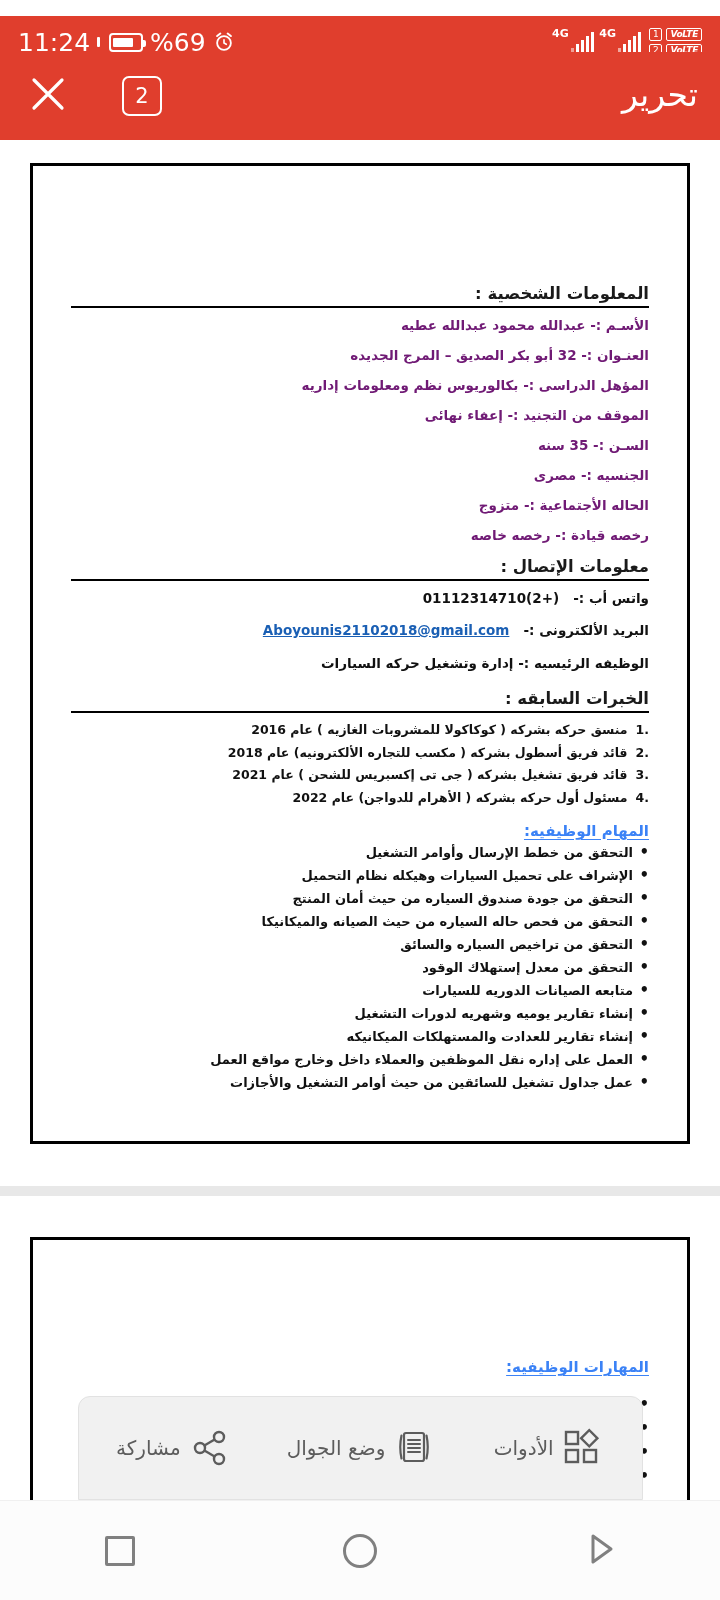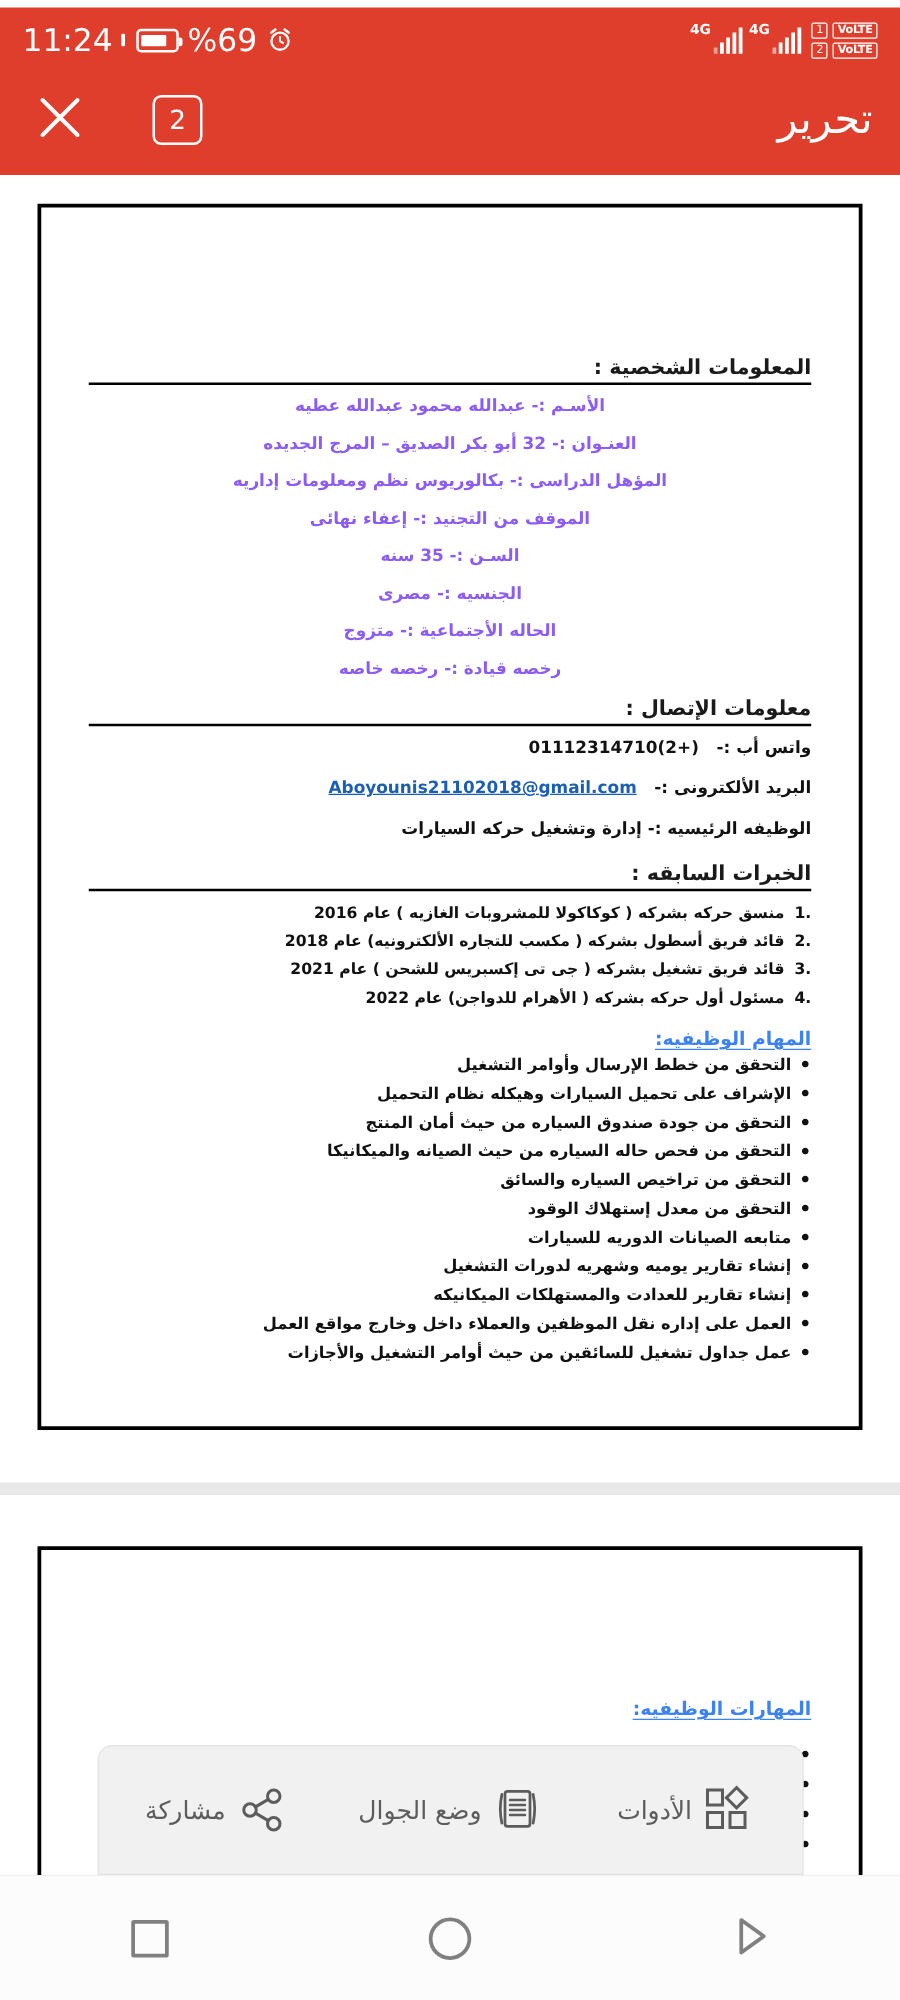--- a/index.html
+++ b/index.html
@@ -16,21 +16,21 @@
     position: relative;
     width: 720px;
     height: 1600px;
     background: #ffffff;
     overflow: hidden;
   }
 
   
   .status-bar {
     position: absolute;
-    top: 6px; left: 0;
+    top: 16px; left: 0;
     width: 720px;
     height: 52px;
     background: #e03e2d;
     display: flex;
     align-items: center;
     justify-content: space-between;
     padding: 0 18px;
     direction: ltr;
   }
   .status-left {
@@ -134,20 +134,21 @@
   }
   .volte-badge {
     border: 1.5px solid #ffffff;
     border-radius: 2px;
     color: #ffffff;
     font-size: 9px;
     font-weight: 700;
     padding: 1px 3px;
     line-height: 9px;
     letter-spacing: -0.3px;
+    font-style: italic;
   }
 
   
   .app-header {
     position: absolute;
     top: 52px; left: 0;
     width: 720px;
     height: 88px;
     background: #e03e2d;
     display: flex;
@@ -226,22 +227,22 @@
   .sec-rule {
     height: 2px;
     background: #000000;
     margin: 2px 0 11px 0;
     width: 100%;
   }
 
   .info-line {
     font-size: 13.5px;
     font-weight: 700;
-    color: #8b5cf6;
-    text-align: center;
+    color: #701a75;
+    text-align: right;
     line-height: 1.0;
     margin-bottom: 16.5px;
     white-space: nowrap;
   }
   .info-line:last-child { margin-bottom: 0; }
 
   .block-personal { margin-bottom: 14px; }
   .block-contact  { margin-bottom: 13px; }
 
   .contact-line {

